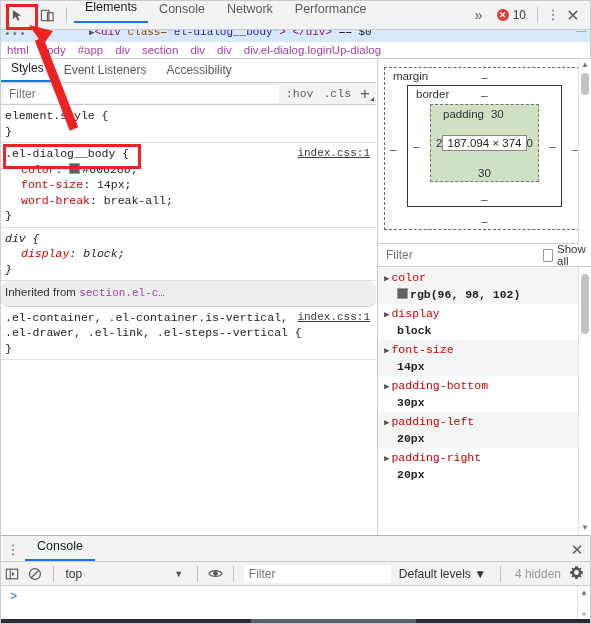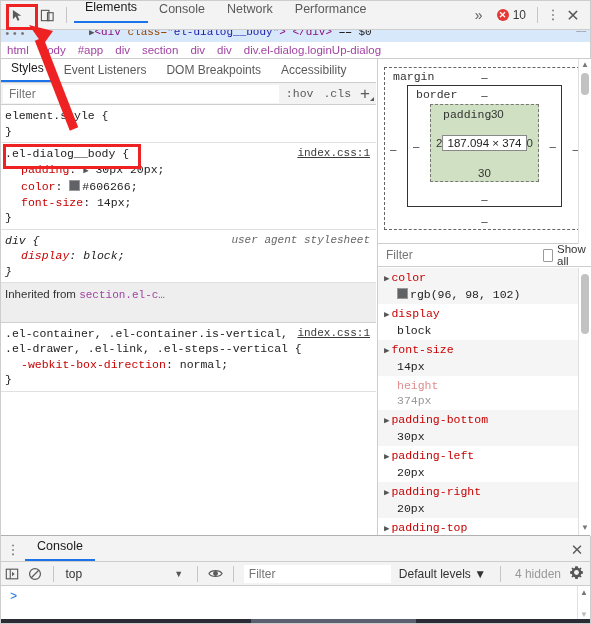--- a/index.html
+++ b/index.html
@@ -120,40 +120,40 @@
   .prop{padding-left:16px;color:#222;white-space:pre;}
   .pname{color:#c80000;}
   .pval{color:#222;}
   .arrow{color:#555;font-size:9px;}
   .swatch{
     display:inline-block;width:9px;height:9px;background:#606266;
     border:1px solid #999;vertical-align:-1px;margin-right:2px;
   }
   .inh{
     background:#eee;border-bottom:1px solid #d0d0d0;
-    padding:4px 0 18px 4px;font-family:"Liberation Sans",sans-serif;font-size:11.5px;color:#333;
+    padding:4px 0 4px 4px;font-family:"Liberation Sans",sans-serif;font-size:11.5px;color:#333;border-radius:8px;
   }
   .inh .isel{color:#a144a1;font-family:"Liberation Mono",monospace;font-size:11px;}
 
   
   .rpane{
     position:absolute;left:376px;top:58px;width:214px;height:477px;
     background:#fff;border-left:1px solid #cdcdcd;box-sizing:border-box;
   }
   .boxmodel{
     position:relative;height:185px;padding:8px 6px 4px 6px;box-sizing:border-box;
     border-bottom:1px solid #cdcdcd;
   }
   .bm-margin{
     position:relative;border:1px dashed #666;height:163px;
     box-sizing:border-box;padding:2px;
   }
   .bm-label{
     position:absolute;left:8px;top:2px;font-size:11.5px;color:#333;
-    font-family:Liberation Mono, monospace;
+    font-family:Liberation Sans, sans-serif;
   }
   .bm-border{
     position:absolute;left:22px;top:17px;right:22px;bottom:22px;
     border:1px solid #333;box-sizing:border-box;
   }
   .bm-padding{
     position:absolute;left:22px;top:18px;right:22px;bottom:24px;
     border:1px dashed #777;background:#cfe0c3;box-sizing:border-box;
   }
   .bm-content{
@@ -176,21 +176,21 @@
   .cbox{width:11px;height:11px;border:1px solid #9a9a9a;background:#fff;border-radius:1px;}
 
   .computed{
     position:absolute;left:0;top:209px;right:0;bottom:0;overflow:hidden;
     font-family:"Liberation Mono",monospace;font-size:11.5px;
   }
   .crow{padding:2px 0 2px 6px;line-height:15px;}
   .crow:nth-child(odd){background:#f5f5f5;}
   .cname{color:#c80000;}
   .cname.dim{color:#e08c8c;}
-  .cval{color:#222;padding-left:13px;display:block;}
+  .cval{color:#222;padding-left:13px;display:block;font-weight:bold;}
   .cval.dim{color:#9a9a9a;}
   .ctri{color:#555;font-size:9px;margin-right:2px;}
 
   
   .sbar{
     position:absolute;width:12px;background:#fff;border-left:1px solid #e0e0e0;
   }
   .sthumb{position:absolute;left:2px;width:8px;background:#c2c2c2;border-radius:4px;}
   .sarrow{position:absolute;left:0;width:12px;height:12px;color:#777;font-size:8px;text-align:center;line-height:12px;}
 
@@ -287,63 +287,60 @@
     <span class="crumb">div</span>
     <span class="crumb">section</span>
     <span class="crumb">div</span>
     <span class="crumb">div</span>
     <span class="crumb">div.el-dialog.loginUp-dialog</span>
   </div>
 
   <div class="stabs">
     <div class="stab active">Styles</div>
     <div class="stab">Event Listeners</div>
-    <div class="stab">DOM Breakpoints</div>
     <div class="stab">Accessibility</div>
   </div>
 
   <div class="fbar">
     <input class="finput" placeholder="Filter" style="">
     <span class="fbtn">:hov</span>
     <span class="fbtn">.cls</span>
     <span class="fplus">+</span>
   </div>
 
   <div class="rules">
 
     <div class="rule">
       <div class="sel-line">element.style {</div>
       <div class="sel-line">}</div>
     </div>
 
     <div class="rule">
       <span class="src">index.css:1</span>
       <div class="sel-line">.el-dialog__body {</div>
-      <div class="prop"><span class="pname">padding</span>: <span class="arrow">▶</span> <span class="pval">30px 20px;</span></div>
       <div class="prop"><span class="pname">color</span>: <span class="swatch"></span><span class="pval">#606266;</span></div>
       <div class="prop"><span class="pname">font-size</span>: <span class="pval">14px;</span></div>
+      <div class="prop"><span class="pname">word-break</span>: <span class="pval">break-all;</span></div>
       <div class="sel-line">}</div>
     </div>
 
     <div class="rule ua">
-      <span class="src plain">user agent stylesheet</span>
       <div class="sel-line">div {</div>
       <div class="prop"><span class="pname">display</span>: <span class="pval">block;</span></div>
       <div class="sel-line">}</div>
     </div>
 
     <div class="inh">
       <span>Inherited from </span><span class="isel">section.el-c…</span>
     </div>
 
     <div class="rule">
       <span class="src">index.css:1</span>
       <div class="sel-line">.el-container, .el-container.is-vertical,</div>
       <div class="sel-line">.el-drawer, .el-link, .el-steps--vertical {</div>
-      <div class="prop"><span class="pname">-webkit-box-direction</span>: <span class="pval">normal;</span></div>
       <div class="sel-line">}</div>
     </div>
   </div>
 
   <div class="sbar" style="left:363px;top:104px;width:12px;height:431px;background:transparent;border:none;"></div>
 
   <div class="rpane">
 
     <div class="boxmodel">
       <div class="bm-margin">
@@ -387,37 +384,30 @@
       </div>
       <div class="crow">
         <span class="ctri">▶</span><span class="cname">display</span>
         <span class="cval">block</span>
       </div>
       <div class="crow">
         <span class="ctri">▶</span><span class="cname">font-size</span>
         <span class="cval">14px</span>
       </div>
       <div class="crow">
-        <span class="cname dim" style="padding-left:13px;">height</span>
-        <span class="cval dim">374px</span>
-      </div>
-      <div class="crow">
         <span class="ctri">▶</span><span class="cname">padding-bottom</span>
         <span class="cval">30px</span>
       </div>
       <div class="crow">
         <span class="ctri">▶</span><span class="cname">padding-left</span>
         <span class="cval">20px</span>
       </div>
       <div class="crow">
         <span class="ctri">▶</span><span class="cname">padding-right</span>
         <span class="cval">20px</span>
-      </div>
-      <div class="crow">
-        <span class="ctri">▶</span><span class="cname">padding-top</span>
       </div>
     </div>
 
     <div class="sbar" style="right:0;top:0;height:185px;">
       <div class="sarrow" style="top:0;">▲</div>
       <div class="sthumb" style="top:14px;height:22px;"></div>
     </div>
     <div class="sbar" style="right:0;top:209px;bottom:0;">
       <div class="sthumb" style="top:6px;height:60px;"></div>
       <div class="sarrow" style="bottom:2px;">▼</div>

